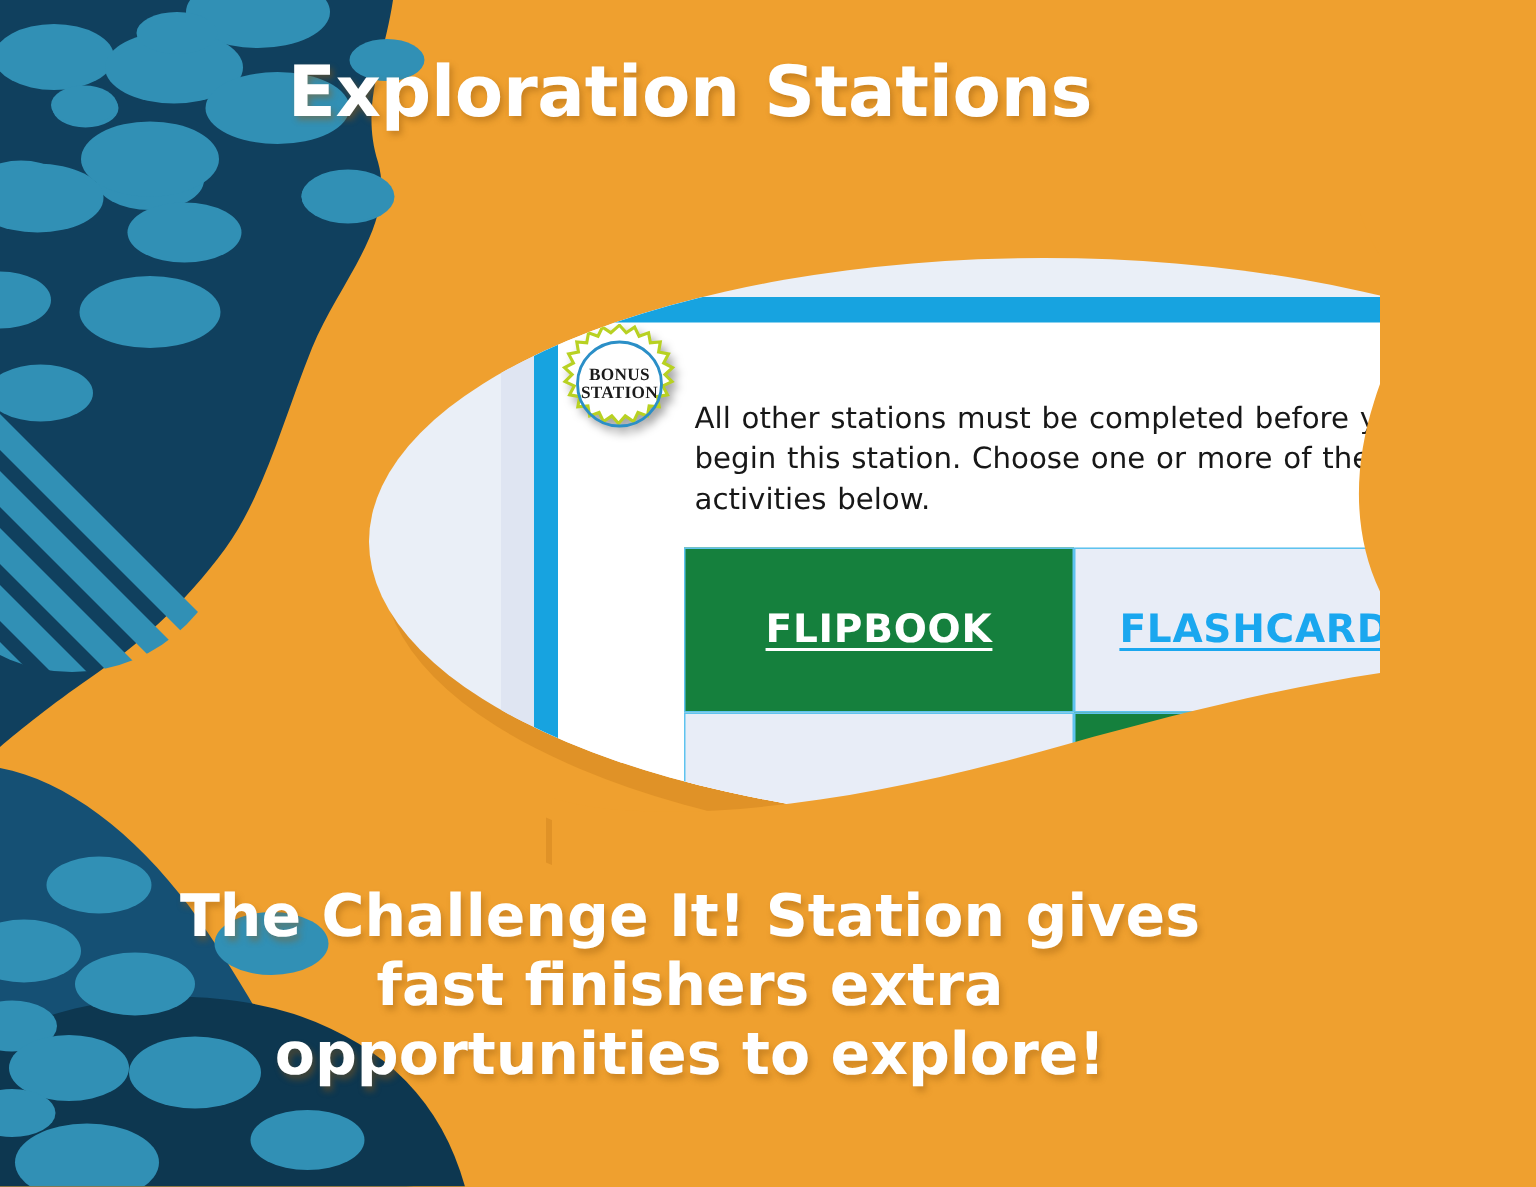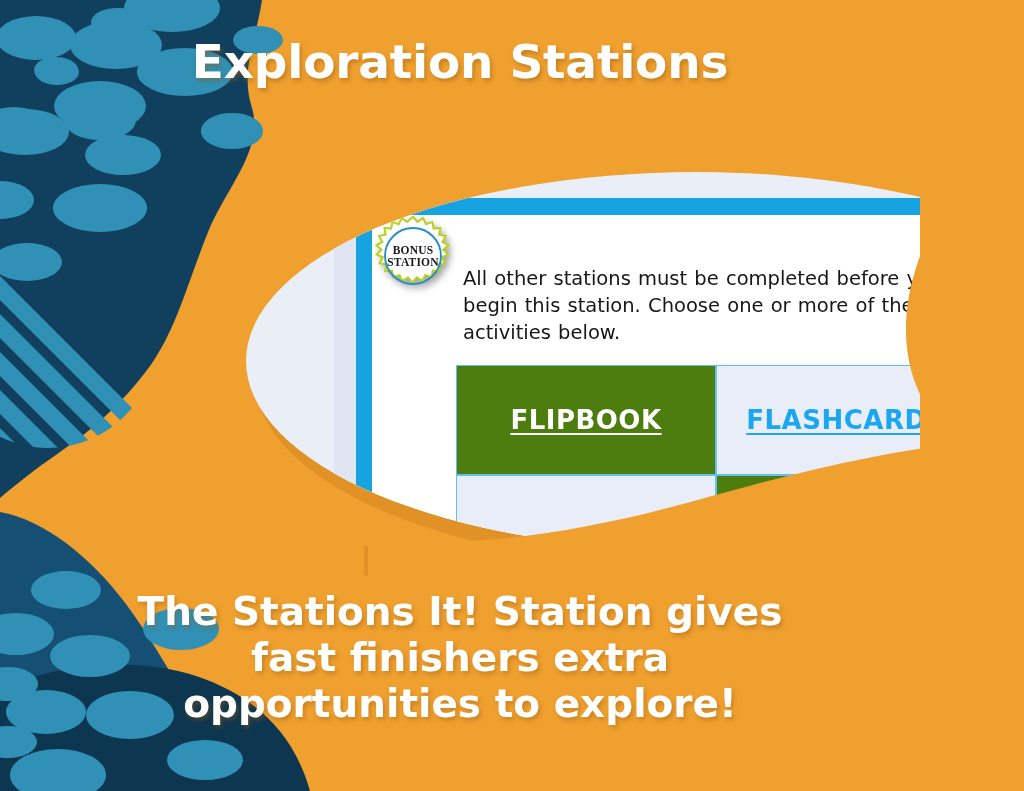--- a/index.html
+++ b/index.html
@@ -149,21 +149,21 @@
     display:flex;align-items:center;justify-content:center;
   }
   .cell a{
     font-family:"DejaVu Sans", sans-serif;
     font-weight:bold;
     font-size:26px;
     letter-spacing:.5px;
     text-decoration:underline;
     text-underline-offset:4px;
   }
-  .c-blue{background:#4d7c0f;}
+  .c-blue{background:#15803d;}
   .c-blue a{color:#ffffff;}
   .c-pale{background:#e8edf7;}
   .c-pale a{color:#1aa7ef;}
 
   
   #sweep-svg{position:absolute;left:0;top:0;width:1024px;height:791px;pointer-events:none;}
 </style>
 </head>
 <body>
 
@@ -304,15 +304,15 @@
              C400,558 380,552 364,545 L364,575 C392,588 432,594 478,592
              C600,588 720,556 830,528 C920,506 980,498 1024,498 Z"></path>
     <path fill="#efa02f" d="M1024,440 C930,440 820,466 712,496 C606,526 504,546 414,540
              C398,539 382,536 368,532 L368,791 L1024,791 Z"></path>
     <path fill="#efa02f" d="M1024,140 L1024,470 C986,466 952,446 930,412
              C902,370 900,318 916,268 C932,214 972,166 1024,140 Z"></path>
     <path fill="#efa02f" d="M906,140 L1024,140 L1024,250 C988,236 948,202 924,176
              C916,166 910,152 906,140 Z"></path>
   </svg>
 
-  <div class="caption">The Stations It! Station gives fast finishers extra opportunities to explore!</div>
+  <div class="caption">The Challenge It! Station gives fast finishers extra opportunities to explore!</div>
 
 </div>
 
 </body></html>

